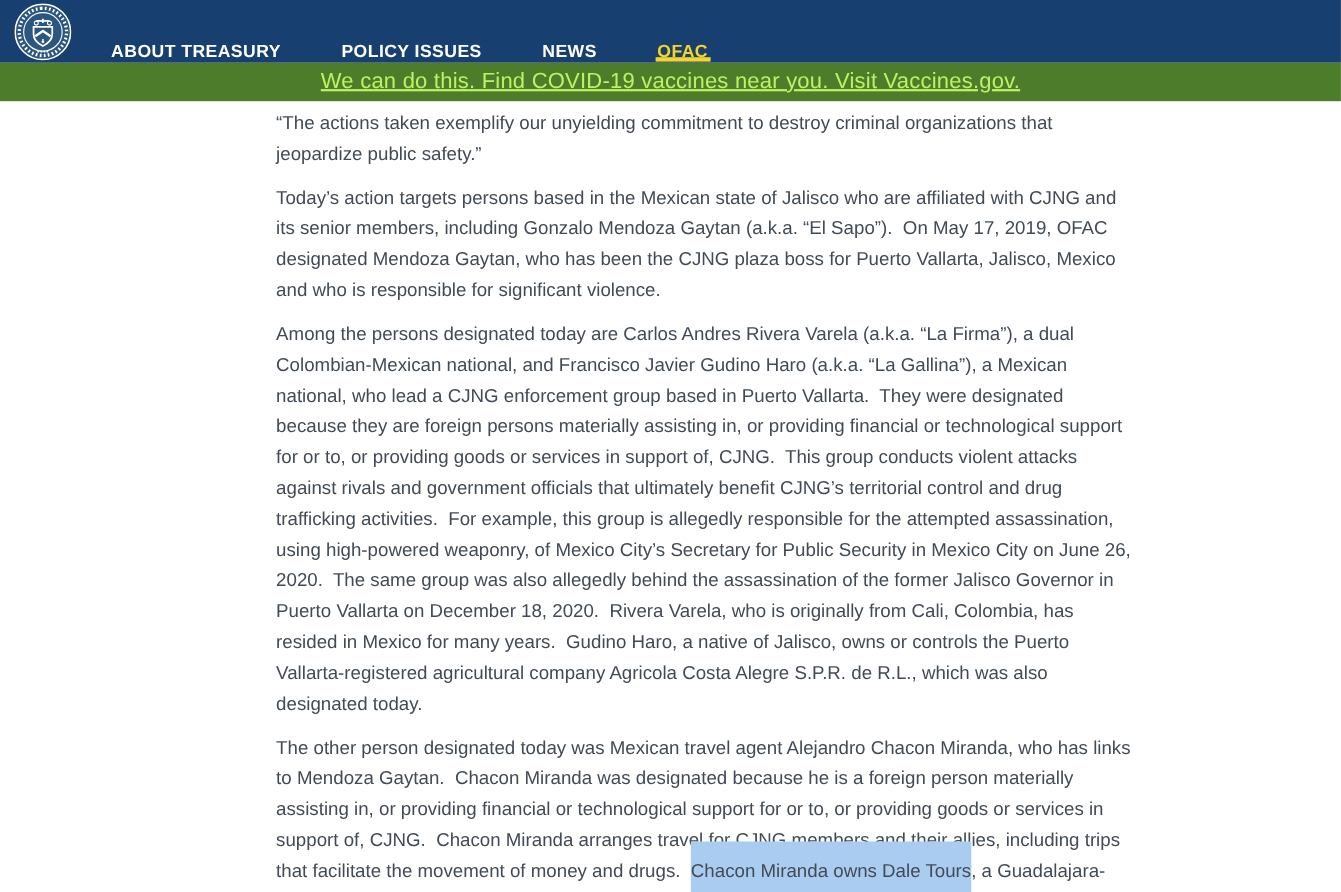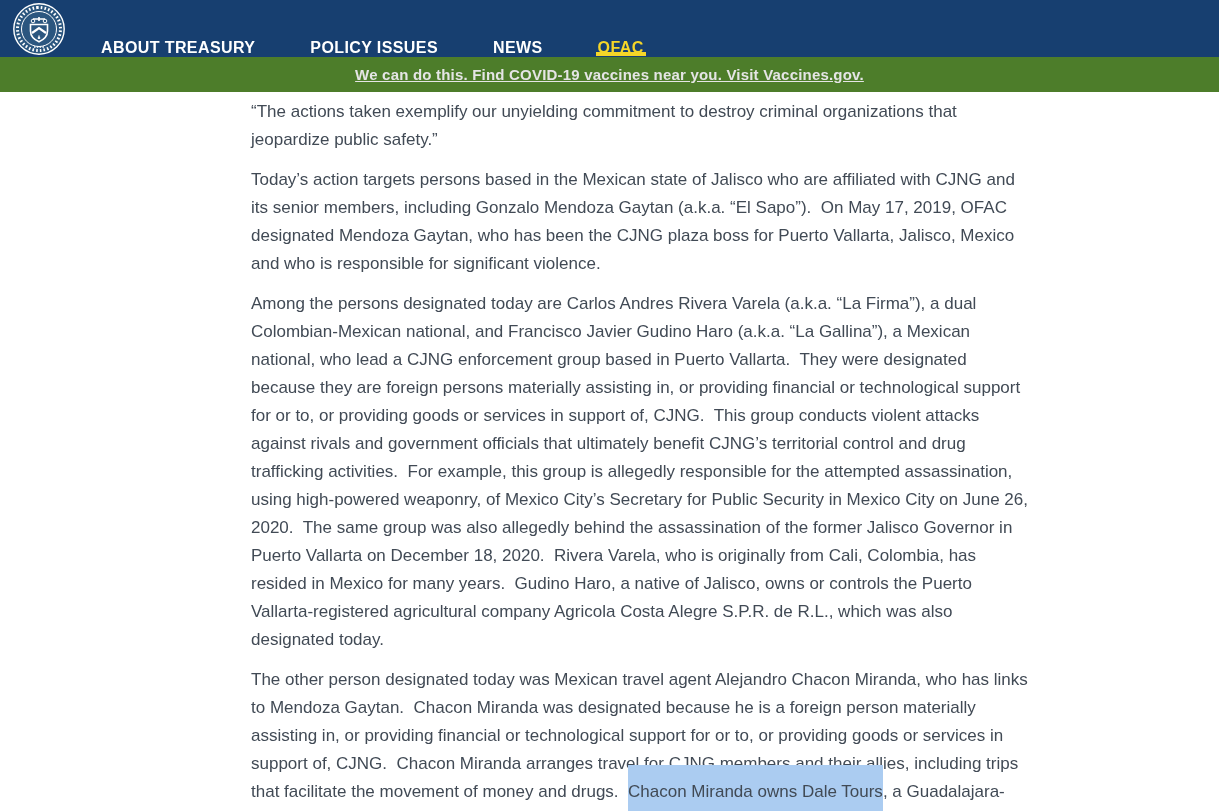--- a/index.html
+++ b/index.html
@@ -35,21 +35,21 @@
     position:absolute;left:-2px;right:-2px;bottom:1px;height:4px;
     background:var(--active-yellow,#f5d628);
   }
 
   
   .banner{
     height:35px;background:var(--banner-green,#4d7d2a);
     display:flex;align-items:center;justify-content:center;
   }
   .banner-link{
-    color:#e5e5e5;font-size:15px;font-weight:bold;letter-spacing:.2px;
+    color:#bef264;font-size:20px;font-weight:normal;letter-spacing:.2px;
     text-decoration:underline;cursor:pointer;
   }
 
   
   .article{
     width:779px;margin-left:251px;padding-top:6px;
     color:var(--body-text,#414a55);
     font-size:17px;line-height:28px;
   }
   .article p{margin:0 0 12px;white-space:pre-wrap;}

